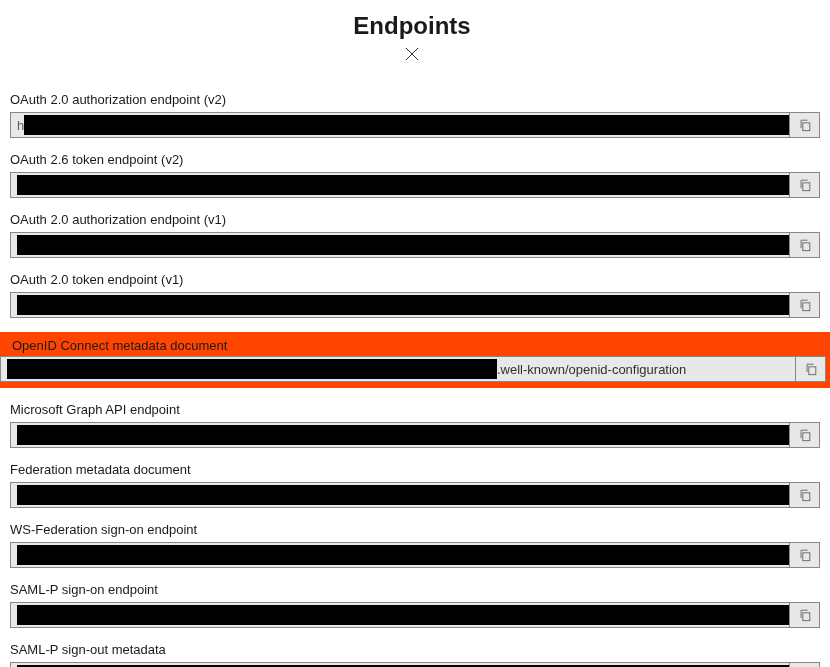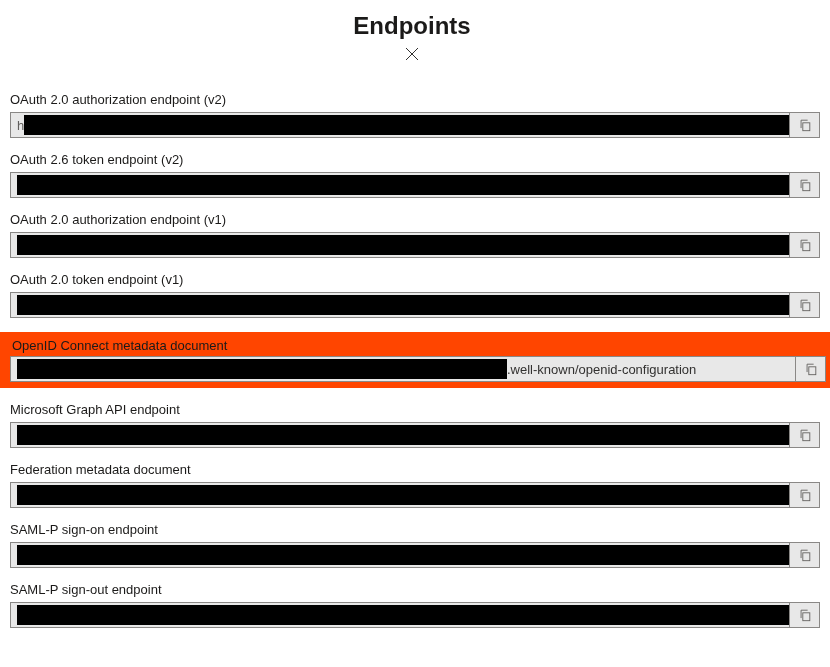--- a/index.html
+++ b/index.html
@@ -105,21 +105,20 @@
       padding: 6px 4px 6px 0;
       margin-left: -10px;
       margin-right: -10px;
       margin-bottom: 14px;
     }
     .highlight .field-label {
       padding-left: 12px;
       margin-bottom: 3px;
     }
     .highlight .field-row {
-      padding-left: 10px;
     }
   </style>
 </head>
 <body>
 
 <div class="header">
   <h1 class="title">Endpoints</h1>
   <div class="close-btn">
     <svg viewBox="0 0 14 14" fill="none" stroke="currentColor" stroke-width="1">
       <line x1="1" y1="1" x2="13" y2="13"></line>
@@ -226,35 +225,49 @@
         </div>
         <div class="copy-btn">
           <svg viewBox="0 0 16 16" fill="none" stroke="currentColor" stroke-width="1">
   <rect x="5.5" y="5.5" width="8" height="9"></rect>
   <path d="M3.5 11.5 L3.5 2.5 L11 2.5"></path>
 </svg>
         </div>
       </div>
     </div>
     <div class="field-group">
+      <div class="field-label">WS-Federation sign-on endpoint</div>
+      <div class="field-row">
+        <div class="field-input">
+          <span class="redaction" style="width: 778px;"></span>
+        </div>
+        <div class="copy-btn">
+          <svg viewBox="0 0 16 16" fill="none" stroke="currentColor" stroke-width="1">
+  <rect x="5.5" y="5.5" width="8" height="9"></rect>
+  <path d="M3.5 11.5 L3.5 2.5 L11 2.5"></path>
+</svg>
+        </div>
+      </div>
+    </div>
+    <div class="field-group">
       <div class="field-label">SAML-P sign-on endpoint</div>
       <div class="field-row">
         <div class="field-input">
           <span class="redaction" style="width: 778px;"></span>
         </div>
         <div class="copy-btn">
           <svg viewBox="0 0 16 16" fill="none" stroke="currentColor" stroke-width="1">
   <rect x="5.5" y="5.5" width="8" height="9"></rect>
   <path d="M3.5 11.5 L3.5 2.5 L11 2.5"></path>
 </svg>
         </div>
       </div>
     </div>
     <div class="field-group">
-      <div class="field-label">SAML-P sign-out endpoint</div>
+      <div class="field-label">SAML-P sign-out metadata</div>
       <div class="field-row">
         <div class="field-input">
           <span class="redaction" style="width: 778px;"></span>
         </div>
         <div class="copy-btn">
           <svg viewBox="0 0 16 16" fill="none" stroke="currentColor" stroke-width="1">
   <rect x="5.5" y="5.5" width="8" height="9"></rect>
   <path d="M3.5 11.5 L3.5 2.5 L11 2.5"></path>
 </svg>
         </div>

